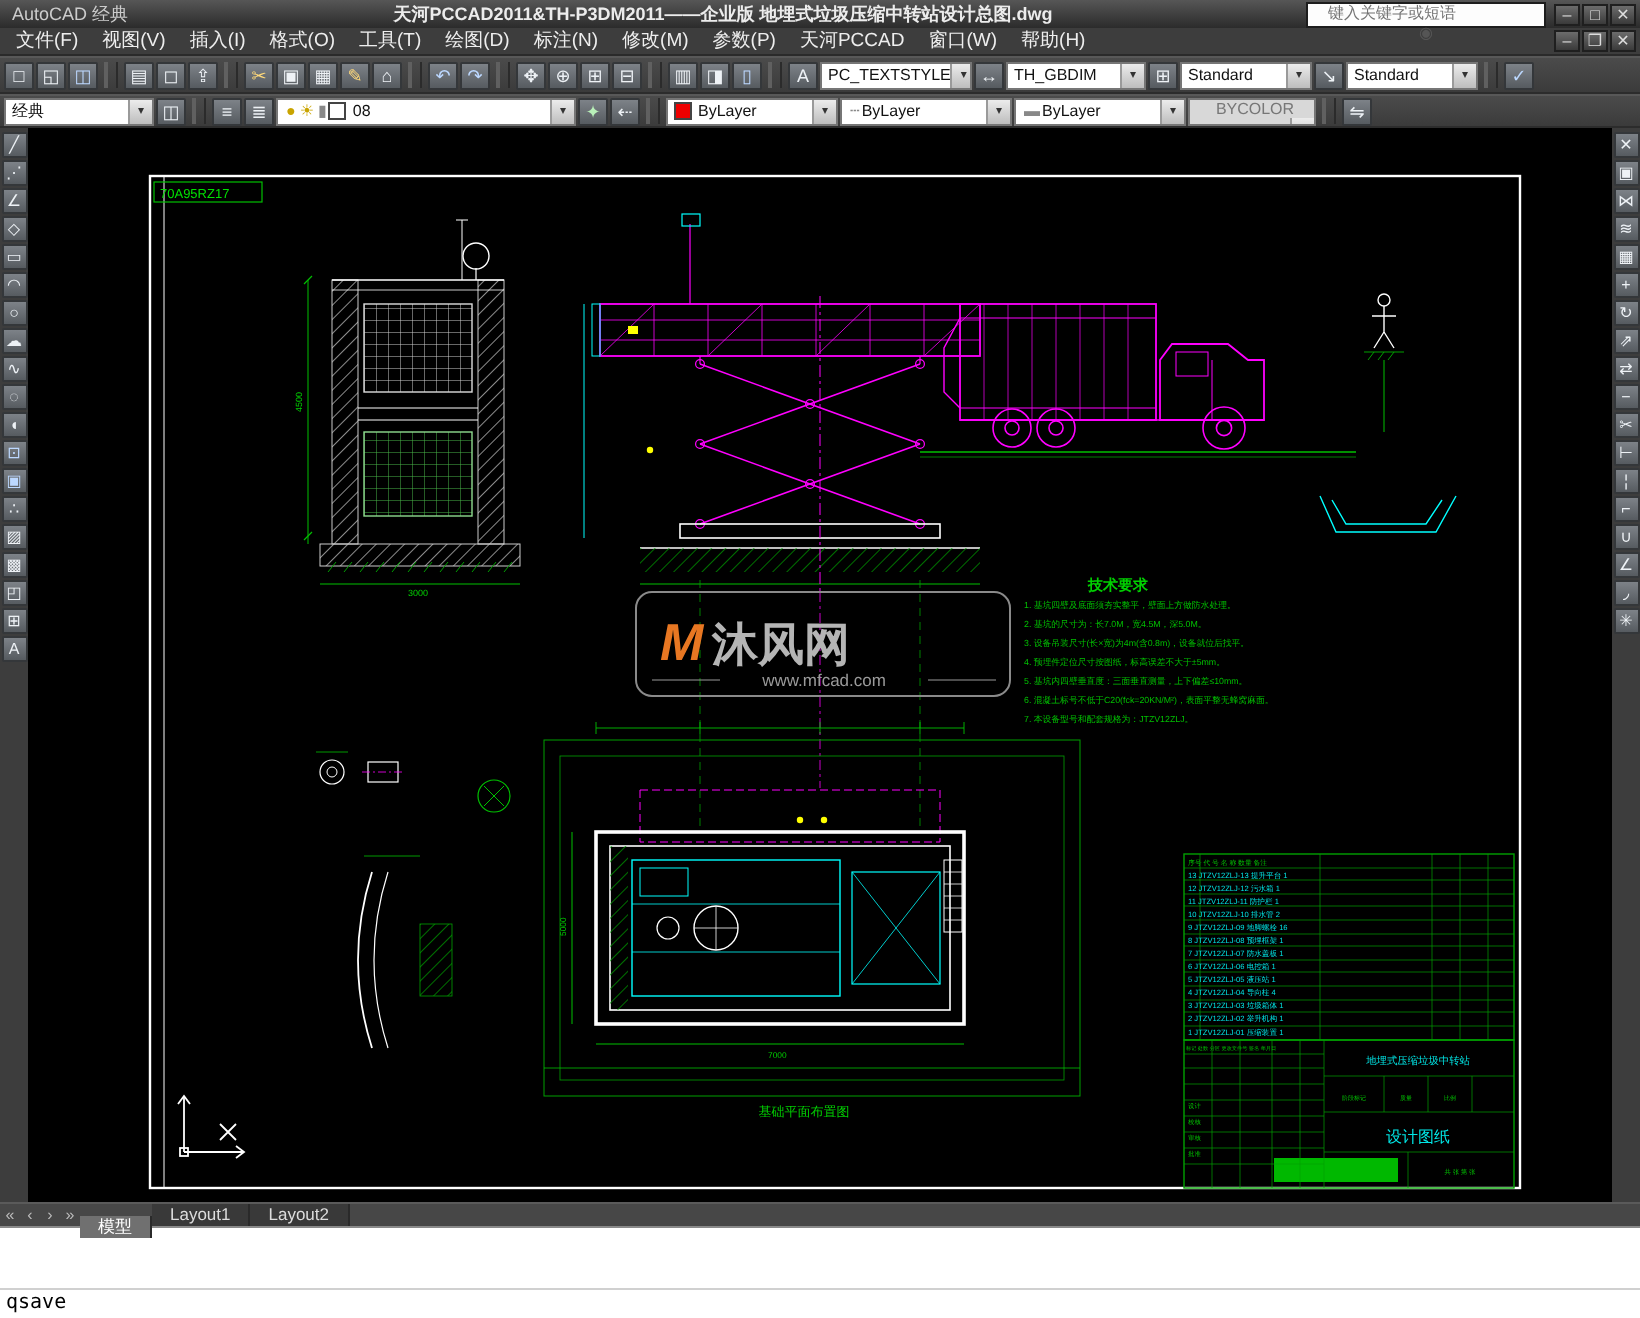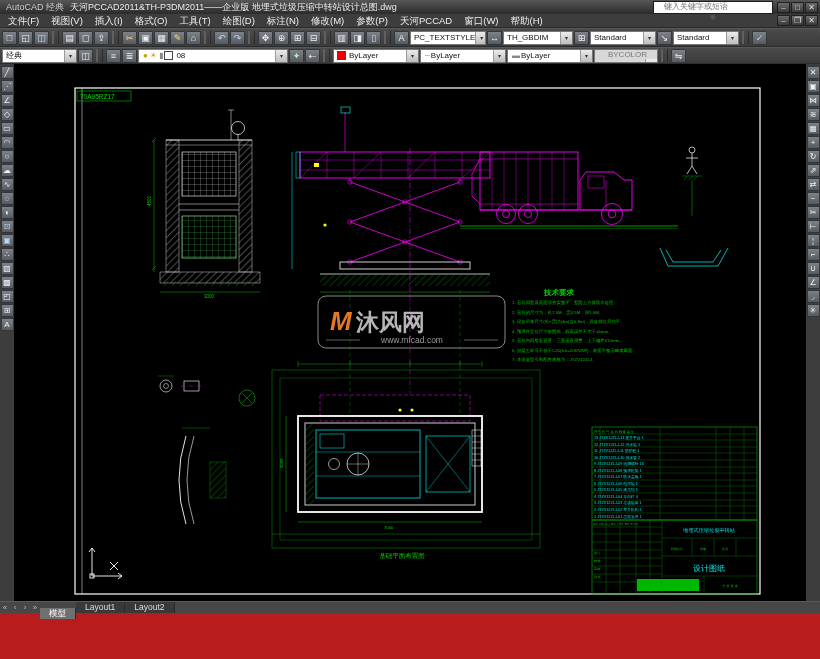--- a/index.html
+++ b/index.html
@@ -1,22 +1,22 @@
 <!DOCTYPE html>
 <html><head>
 <meta charset="utf-8">
 <style>
   html,body{margin:0;padding:0;background:#000;}
   body{width:820px;height:659px;overflow:hidden;font-family:"Liberation Sans","DejaVu Sans",sans-serif;}
-  .app{position:relative;width:820px;height:659px;background:#b91c1c;}
+  .app{position:relative;width:820px;height:659px;background:#0ea5e9;}
 
   
   .titlebar{height:14px;background:linear-gradient(#565656,#2b2b2b);display:flex;align-items:center;color:#ddd;box-sizing:border-box;}
   .ws-box{padding:0 6px;font-size:9px;color:#ccc;white-space:nowrap;}
-  .doc-title{flex:1;font-size:9px;color:#ececec;white-space:nowrap;overflow:hidden;}
+  .doc-title{flex:1;text-align:center;font-size:9px;color:#ececec;white-space:nowrap;overflow:hidden;font-weight:bold;}
   .search{display:flex;align-items:center;background:#fdfdfd;border:1px solid #1d1d1d;height:11px;width:118px;margin-right:4px;flex-direction:column;}
   .search input{border:0;outline:0;width:98px;font-size:8px;height:9px;padding:0 2px;color:#666;background:transparent;font-family:inherit;}
   .sicon{font-size:8px;color:#555;width:12px;text-align:center;line-height:11px;}
   .winbtns{display:flex;gap:1px;margin-right:2px;}
   .winbtn{width:13px;height:11px;font-size:8px;line-height:10px;text-align:center;background:linear-gradient(#6c6c6c,#3a3a3a);border:1px solid #1f1f1f;color:#ddd;box-sizing:border-box;}
 
   
   .menubar{height:14px;background:#3d3d3d;display:flex;align-items:center;font-size:9.5px;color:#eee;padding-left:2px;box-sizing:border-box;border-bottom:1px solid #2a2a2a;}
   .mi{padding:0 6px;white-space:nowrap;height:14px;line-height:14px;text-align:right;}
   .docbtns{margin-left:auto;display:flex;gap:1px;margin-right:2px;}
@@ -471,14 +471,18 @@
   <div class="tabbar">
     <span class="tnav">«</span>
     <span class="tnav">‹</span>
     <span class="tnav">›</span>
     <span class="tnav">»</span>
     <span class="tab active">模型</span>
     <span class="tab">Layout1</span>
     <span class="tab">Layout2</span>
   </div>
 
+  <div class="cmdarea">
+    <div class="cmdhist"></div>
+    <div class="cmdline">qsave</div>
+  </div>
 
 </div>
 
 </body></html>

